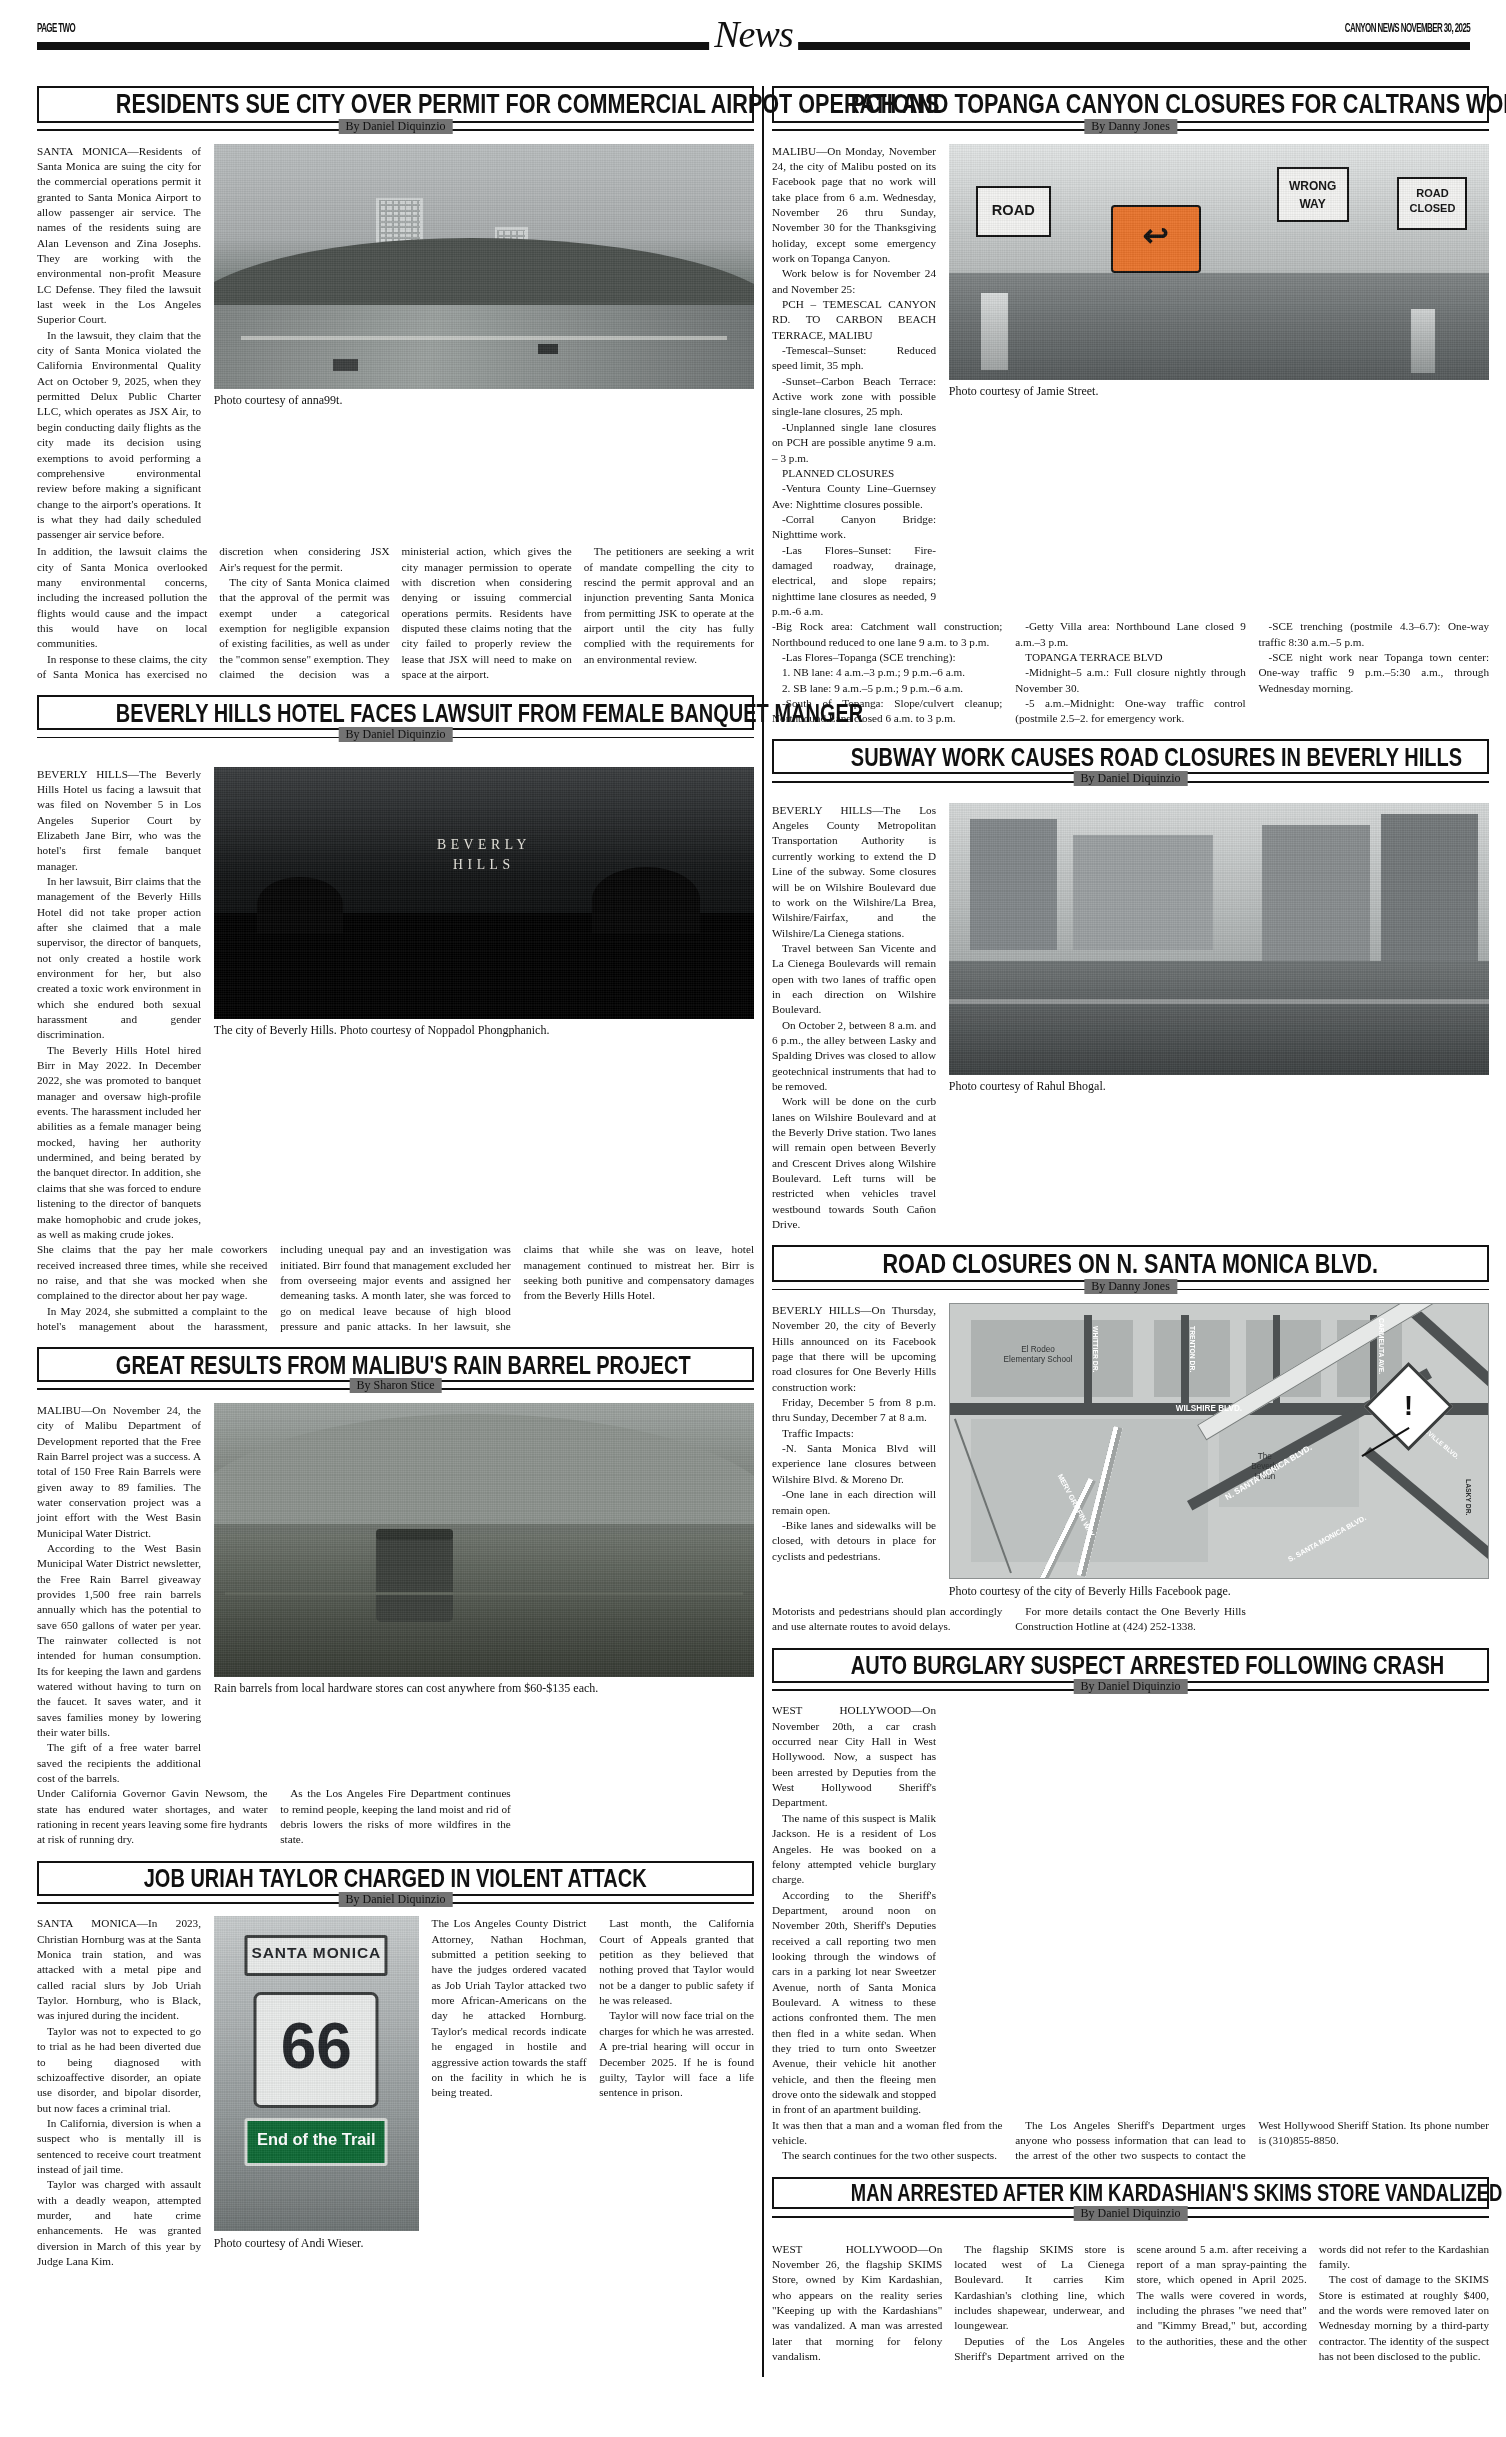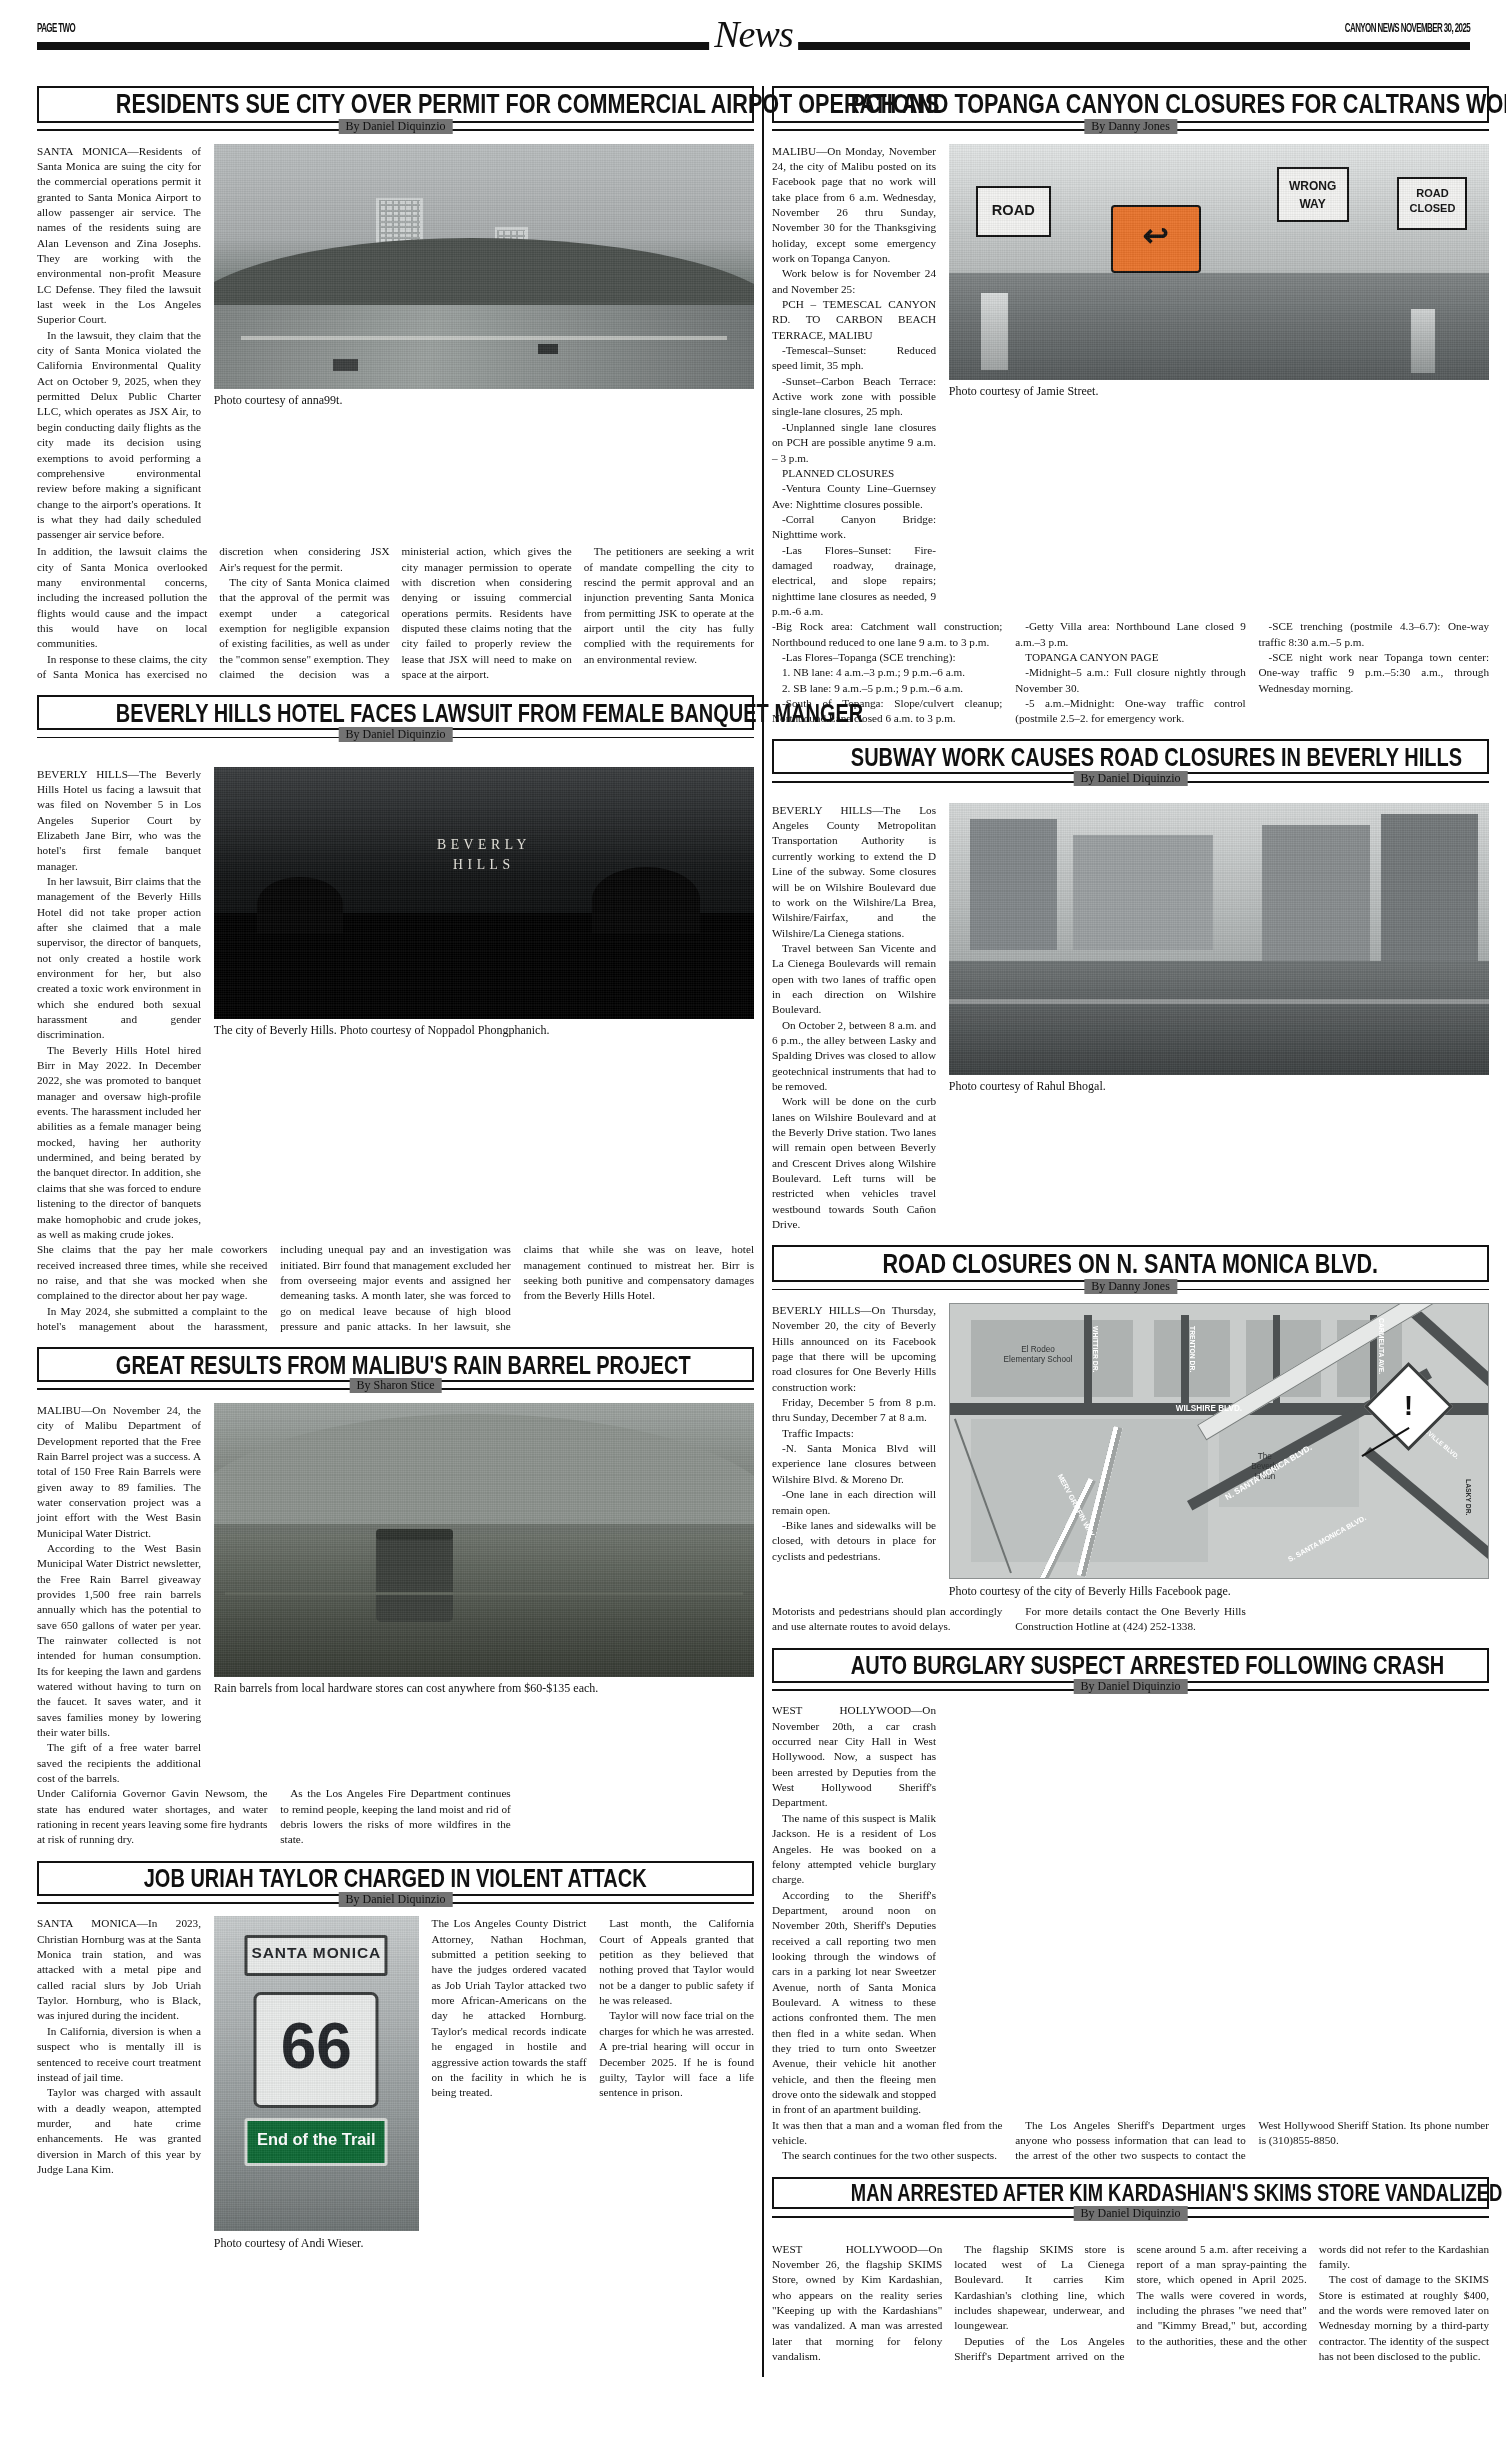--- a/index.html
+++ b/index.html
@@ -227,20 +227,21 @@
         </div>
         <div class="byline-wrap">
           <div class="byline-rule"></div>
           <div class="byline">By Daniel Diquinzio</div>
         </div>
 
         <div class="row" style="margin-top:5.5px;">
           <div style="width:164px;">
             <div class="cbody">
               <p class="noind">SANTA MONICA—In 2023, Christian Hornburg was at the Santa Monica train station, and was attacked with a metal pipe and called racial slurs by Job Uriah Taylor. Hornburg, who is Black, was injured during the incident.</p>
+              <p>Taylor was not to expected to go to trial as he had been diverted due to being diagnosed with schizoaffective disorder, an opiate use disorder, and bipolar disorder, but now faces a criminal trial.</p>
               <p>In California, diversion is when a suspect who is mentally ill is sentenced to receive court treatment instead of jail time.</p>
               <p>Taylor was charged with assault with a deadly weapon, attempted murder, and hate crime enhancements. He was granted diversion in March of this year by Judge Lana Kim.</p>
             </div>
           </div>
           <div style="width:205px;">
             <div class="ph photo-sign grain" style="height:315px;">
               <div class="r66" style="top:6%;width:137px;height:35px;border-radius:2.7px;">
                 <div class="t" style="font-size:15.5px;line-height:29px;letter-spacing:0.9px;">SANTA MONICA</div>
               </div>
               <div class="r66" style="top:24%;width:119px;height:110px;border-radius:7.3px;">
@@ -320,21 +321,21 @@
           </div>
         </div>
 
         <div class="cbody flow3" style="margin-top:0;">
           <p class="noind">-Big Rock area: Catchment wall construction; Northbound reduced to one lane 9 a.m. to 3 p.m.</p>
           <p>-Las Flores–Topanga (SCE trenching):</p>
           <p>1. NB lane: 4 a.m.–3 p.m.; 9 p.m.–6 a.m.</p>
           <p>2. SB lane: 9 a.m.–5 p.m.; 9 p.m.–6 a.m.</p>
           <p>-South of Topanga: Slope/culvert cleanup; Northbound Lane closed 6 a.m. to 3 p.m.</p>
           <p>-Getty Villa area: Northbound Lane closed 9 a.m.–3 p.m.</p>
-          <p>TOPANGA CANYON PAGE</p>
+          <p>TOPANGA TERRACE BLVD</p>
           <p>-Midnight–5 a.m.: Full closure nightly through November 30.</p>
           <p>-5 a.m.–Midnight: One-way traffic control (postmile 2.5–2. for emergency work.</p>
           <p>-SCE trenching (postmile 4.3–6.7): One-way traffic 8:30 a.m.–5 p.m.</p>
           <p>-SCE night work near Topanga town center: One-way traffic 9 p.m.–5:30 a.m., through Wednesday morning.</p>
         </div>
       </div>
 
       <div class="art">
         <div class="hl-box">
           <span class="hl sm">SUBWAY WORK CAUSES ROAD CLOSURES IN BEVERLY HILLS</span>

